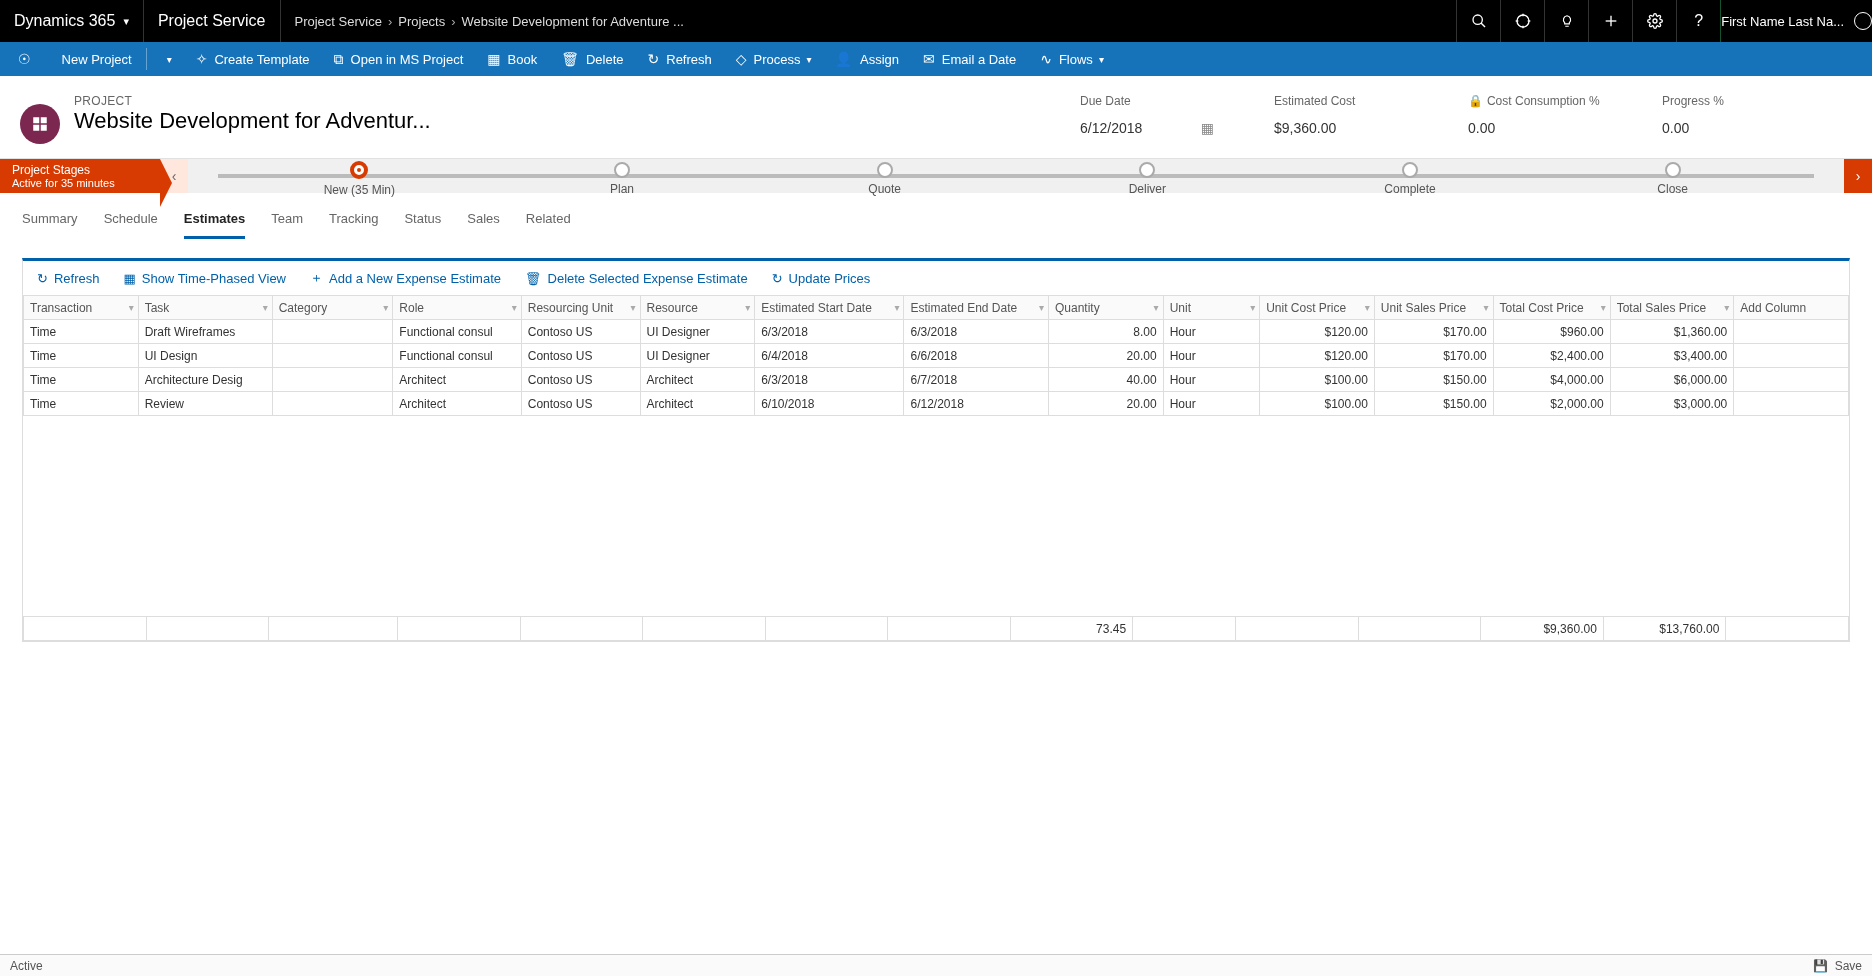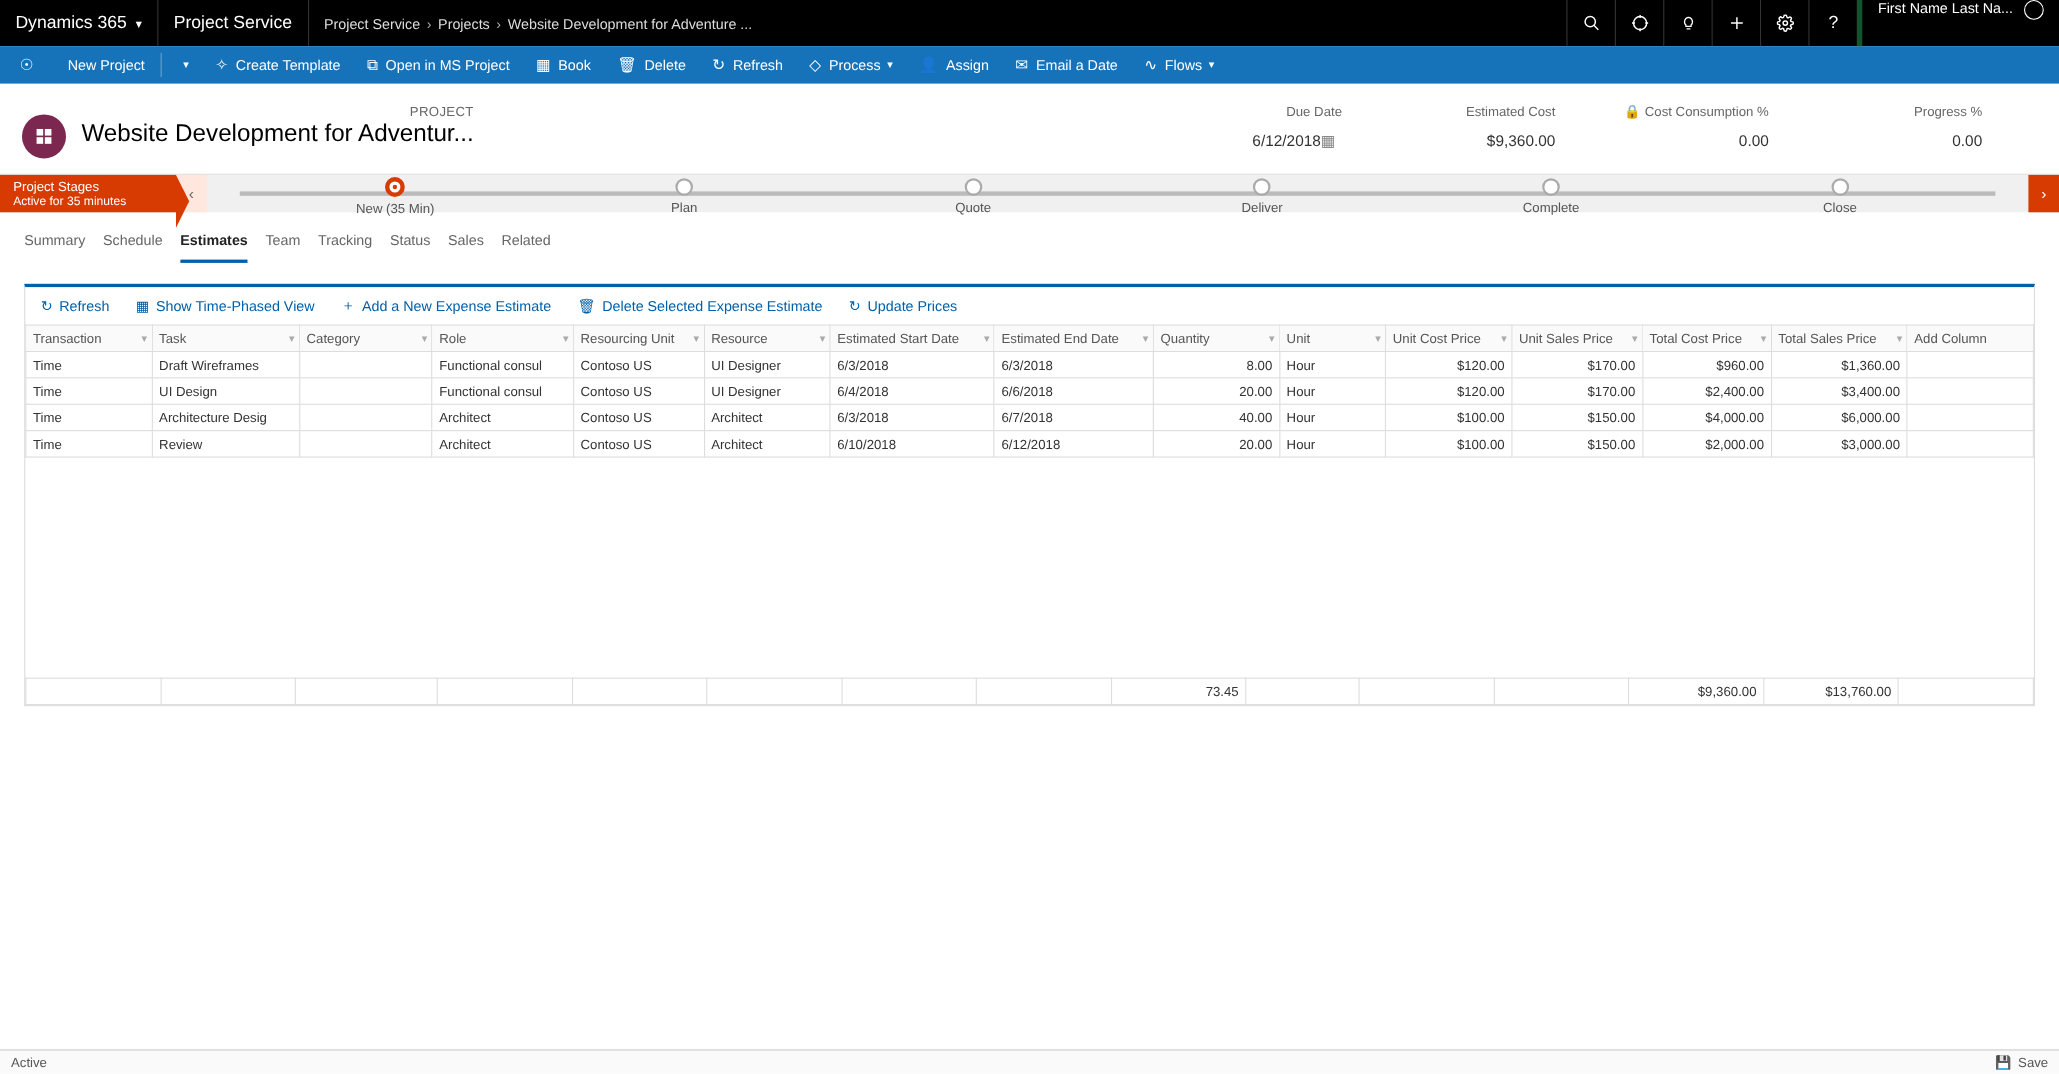--- a/index.html
+++ b/index.html
@@ -8,30 +8,30 @@
 .topbar{height:42px;background:#000;color:#fff;display:flex;align-items:stretch;}
 .tb-cell{display:flex;align-items:center;padding:0 14px;border-right:1px solid #333;}
 .tb-title{font-size:16px;font-weight:400;}
 .tb-chevron{margin-left:8px;font-size:11px;}
 .tb-sub{font-size:16px;}
 .tb-breadcrumb{font-size:13px;color:#ddd;border-right:none;}
 .tb-breadcrumb span{color:#ddd;}
 .tb-breadcrumb .sep{margin:0 6px;color:#aaa;}
 .tb-spacer{flex:1;border:none;}
 .tb-ico{width:44px;display:flex;align-items:center;justify-content:center;font-size:16px;border-left:1px solid #333;cursor:pointer;}
-.tb-user{padding:0 14px;display:flex;border-left:5px solid #14532d;font-size:13px;}
+.tb-user{padding:0 0;display:flex;align-items:center;border-left:1px solid #14532d;font-size:13px;}
 .tb-user .person{width:18px;height:18px;border:1.5px solid #fff;border-radius:50%;margin-left:10px;position:relative;}
 
 .cmdbar{height:34px;background:#1672B9;color:#fff;display:flex;align-items:center;padding:0 6px;}
 .cmd{display:flex;align-items:center;padding:0 12px;height:100%;cursor:pointer;font-size:13px;}
 .cmd .ico{margin-right:7px;font-size:14px;display:inline-block;}
 .cmd-divider{width:1px;height:22px;background:rgba(255,255,255,.35);margin:0 2px;}
 .cmd .caret{margin-left:6px;font-size:10px;}
 
-.rechdr{display:flex;padding:18px 20px 14px 20px;align-items:flex-start;text-align:right;}
+.rechdr{display:flex;padding:18px 20px 14px 20px;align-items:flex-start;}
 .recicon{width:40px;height:40px;border-radius:50%;background:#7B2750;margin-right:14px;display:flex;align-items:center;justify-content:center;margin-top:10px;}
 .recicon svg{width:18px;height:18px;fill:#fff;}
 .rectxt .type{font-size:12px;color:#666;letter-spacing:.3px;}
 .rectxt .name{font-size:22px;color:#000000;}
 .recmeta{margin-left:auto;display:flex;gap:54px;padding-right:50px;}
 .metaitem{min-width:140px;}
 .metaitem .label{font-size:12px;color:#666;margin-bottom:12px;}
 .metaitem .label .lock{margin-right:4px;color:#888;}
 .metaitem .val{font-size:14px;color:#333;}
 .metaitem .val .calico{float:right;color:#888;margin-right:6px;}
@@ -45,21 +45,21 @@
 .procnav.left{margin-left:0;background:#ffe7de;}
 .procnav.right{background:#D83B01;color:#fff;}
 .stages{flex:1;display:flex;align-items:center;position:relative;padding:0 40px;border-radius:15px;}
 .stages::before{content:"";position:absolute;left:30px;right:30px;top:15px;height:4px;background:#bbb;}
 .stage{flex:1;text-align:center;position:relative;}
 .stage .dot{width:16px;height:16px;border:2px solid #aaa;background:#fff;border-radius:50%;margin:6px auto 4px;position:relative;z-index:2;}
 .stage.active .dot{border:4px solid #D83B01;width:18px;height:18px;}
 .stage.active .dot::after{content:"";position:absolute;inset:3px;border-radius:50%;background:#D83B01;}
 .stage .lbl{font-size:12px;color:#555;}
 
-.tabs{display:flex;gap:16px;padding:12px 22px 0;border-bottom:1px solid transparent;}
+.tabs{display:flex;gap:26px;padding:12px 22px 0;border-bottom:1px solid transparent;}
 .tab{padding:6px 0 10px;font-size:13px;color:#666;cursor:pointer;}
 .tab.active{color:#222;border-bottom:3px solid #0060A9;font-weight:600;}
 
 .gridarea{margin:18px 22px 0;border:1px solid #ddd;border-top:3px solid #0060A9;}
 .gridtb{display:flex;align-items:center;gap:6px;padding:8px 14px;font-size:13px;color:#0060A9;}
 .gridtb .gbtn{display:flex;align-items:center;margin-right:18px;cursor:pointer;}
 .gridtb .gbtn .ico{margin-right:6px;}
 
 table.grid{width:100%;border-collapse:collapse;font-size:12px;}
 table.grid th,table.grid td{border:1px solid #ddd;padding:4px 6px;height:24px;text-align:left;white-space:nowrap;overflow:hidden;text-overflow:ellipsis;}

